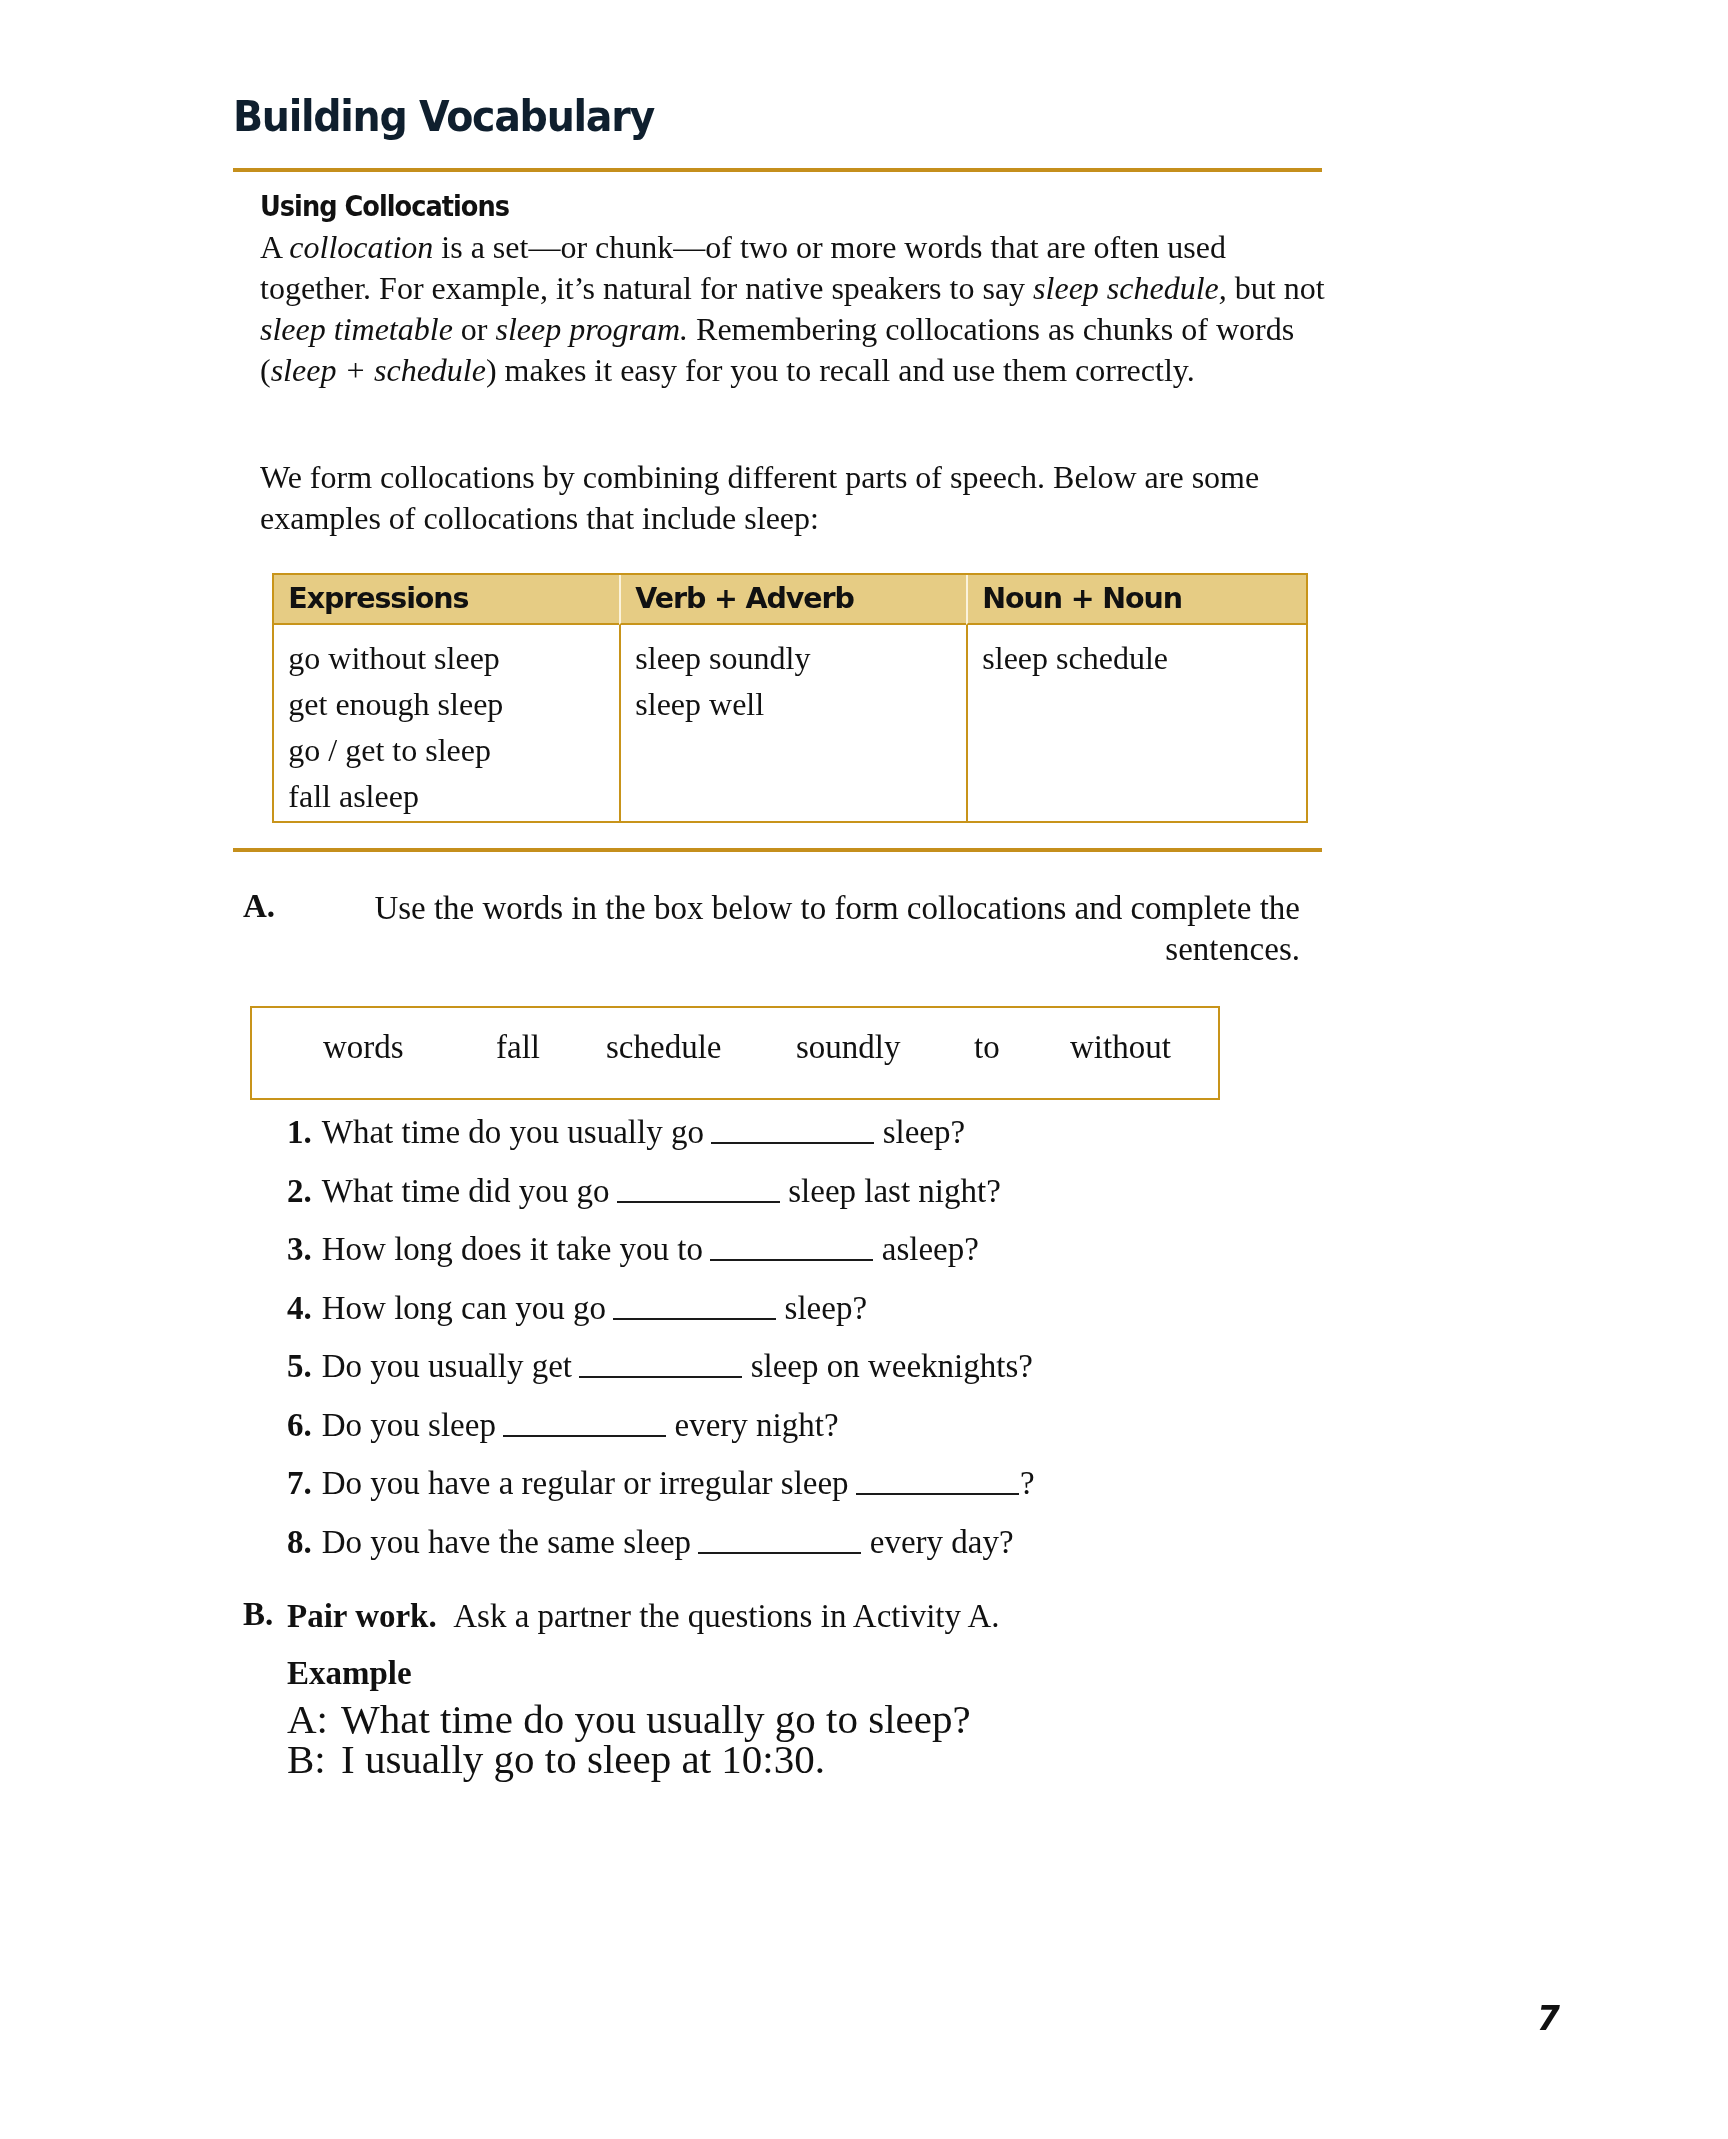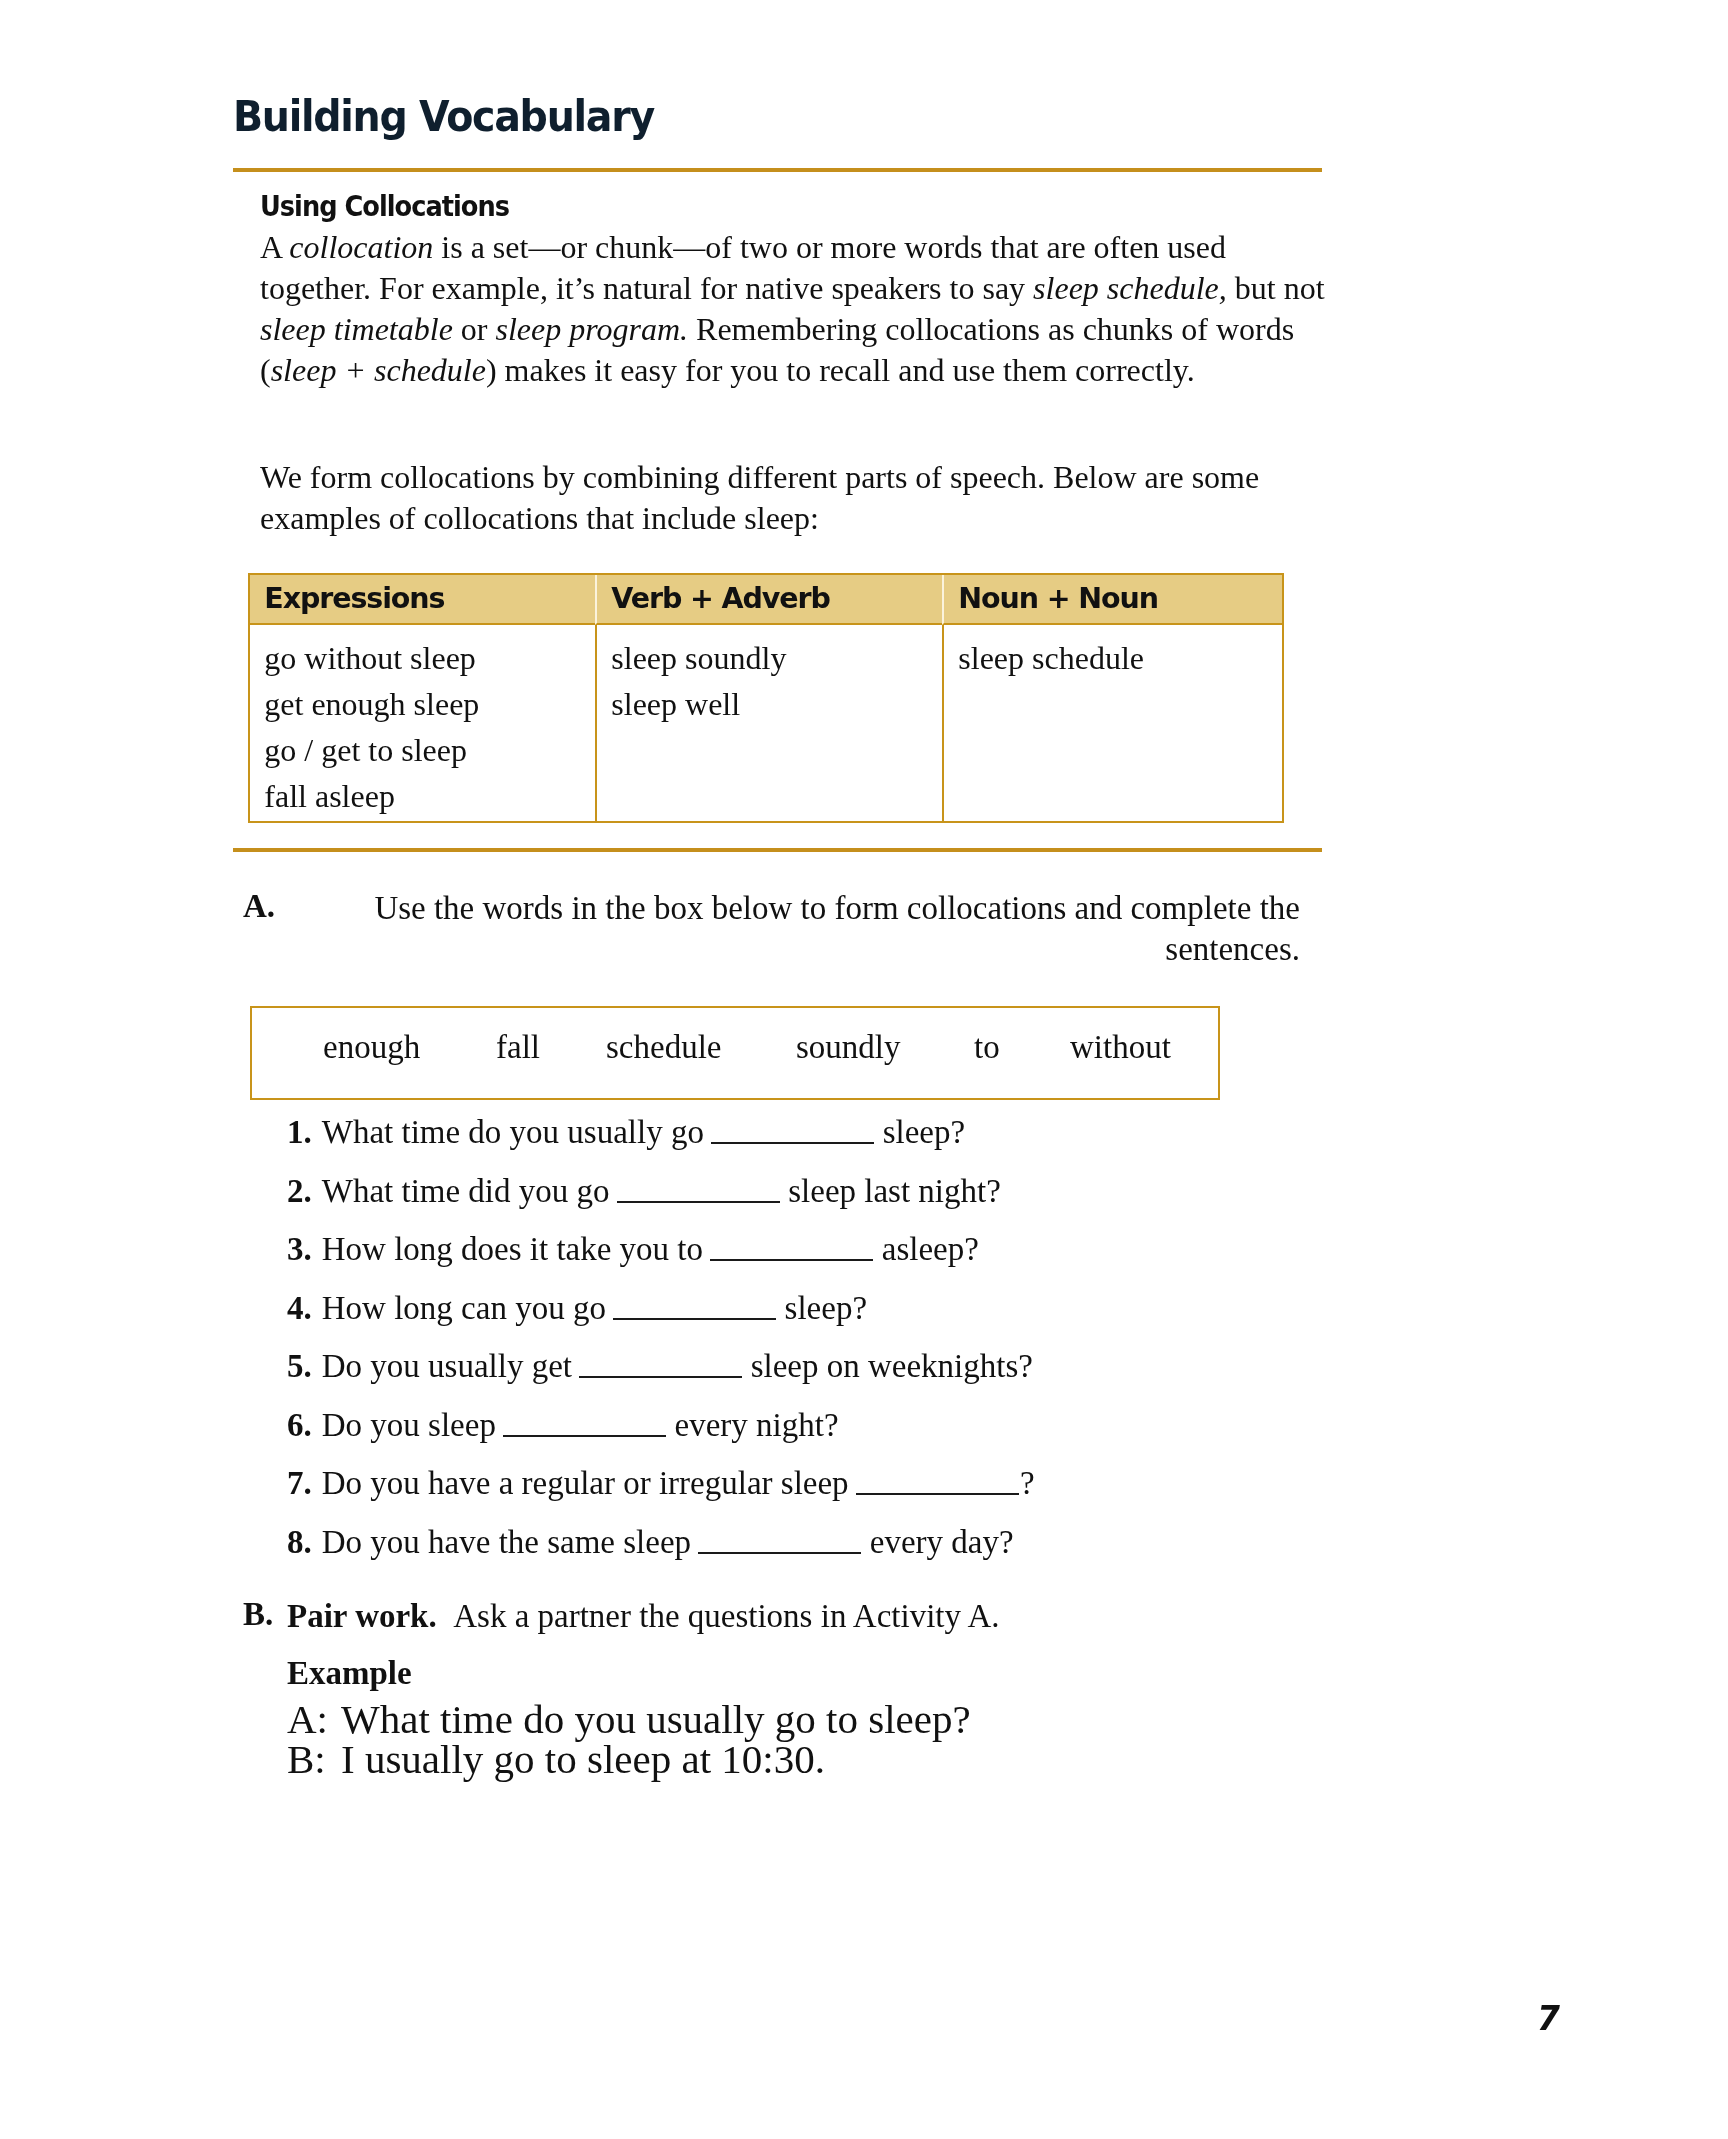--- a/index.html
+++ b/index.html
@@ -27,21 +27,21 @@
     .para {
       position: absolute; left: 260px; width: 1070px;
       font-family: "Liberation Serif", serif; font-size: 32px;
       line-height: 41px; color: #111;
     }
     .para.p1 { top: 227px; }
     .para.p2 { top: 457px; }
     .para em { font-style: italic; }
 
     .colloc-table {
-      position: absolute; left: 248px; top: 573px;
+      position: absolute; left: 272px; top: 573px;
       width: 1036px; height: 250px;
       border: 2.9px solid #c8941a; box-sizing: border-box;
       display: grid; grid-template-columns: 345px 347px 1fr;
       grid-template-rows: 50px 1fr;
     }
     .th {
       background: #e6cc84;
       border-bottom: 2.9px solid #c8941a;
       font-family: "DejaVu Sans", sans-serif; font-weight: bold;
       font-size: 28.5px; letter-spacing: -1.1px; color: #111;
@@ -144,21 +144,21 @@
     <div>sleep schedule</div>
   </div>
 </div>
 
 <div class="rule bottom"></div>
 
 <div class="activity-label actA-label">A.</div>
 <div class="activity-text actA-text">Use the words in the box below to form collocations and complete the sentences.</div>
 
 <div class="word-box"></div>
-<span class="word" style="left:323px">enough</span>
+<span class="word" style="left:323px">words</span>
 <span class="word" style="left:496px">fall</span>
 <span class="word" style="left:606px">schedule</span>
 <span class="word" style="left:796px">soundly</span>
 <span class="word" style="left:974px">to</span>
 <span class="word" style="left:1070px">without</span>
 
 <div class="q" style="top:1114px">
   <span class="num">1.</span>
   <span>What time do you usually go</span>
   <span class="blank"></span>

